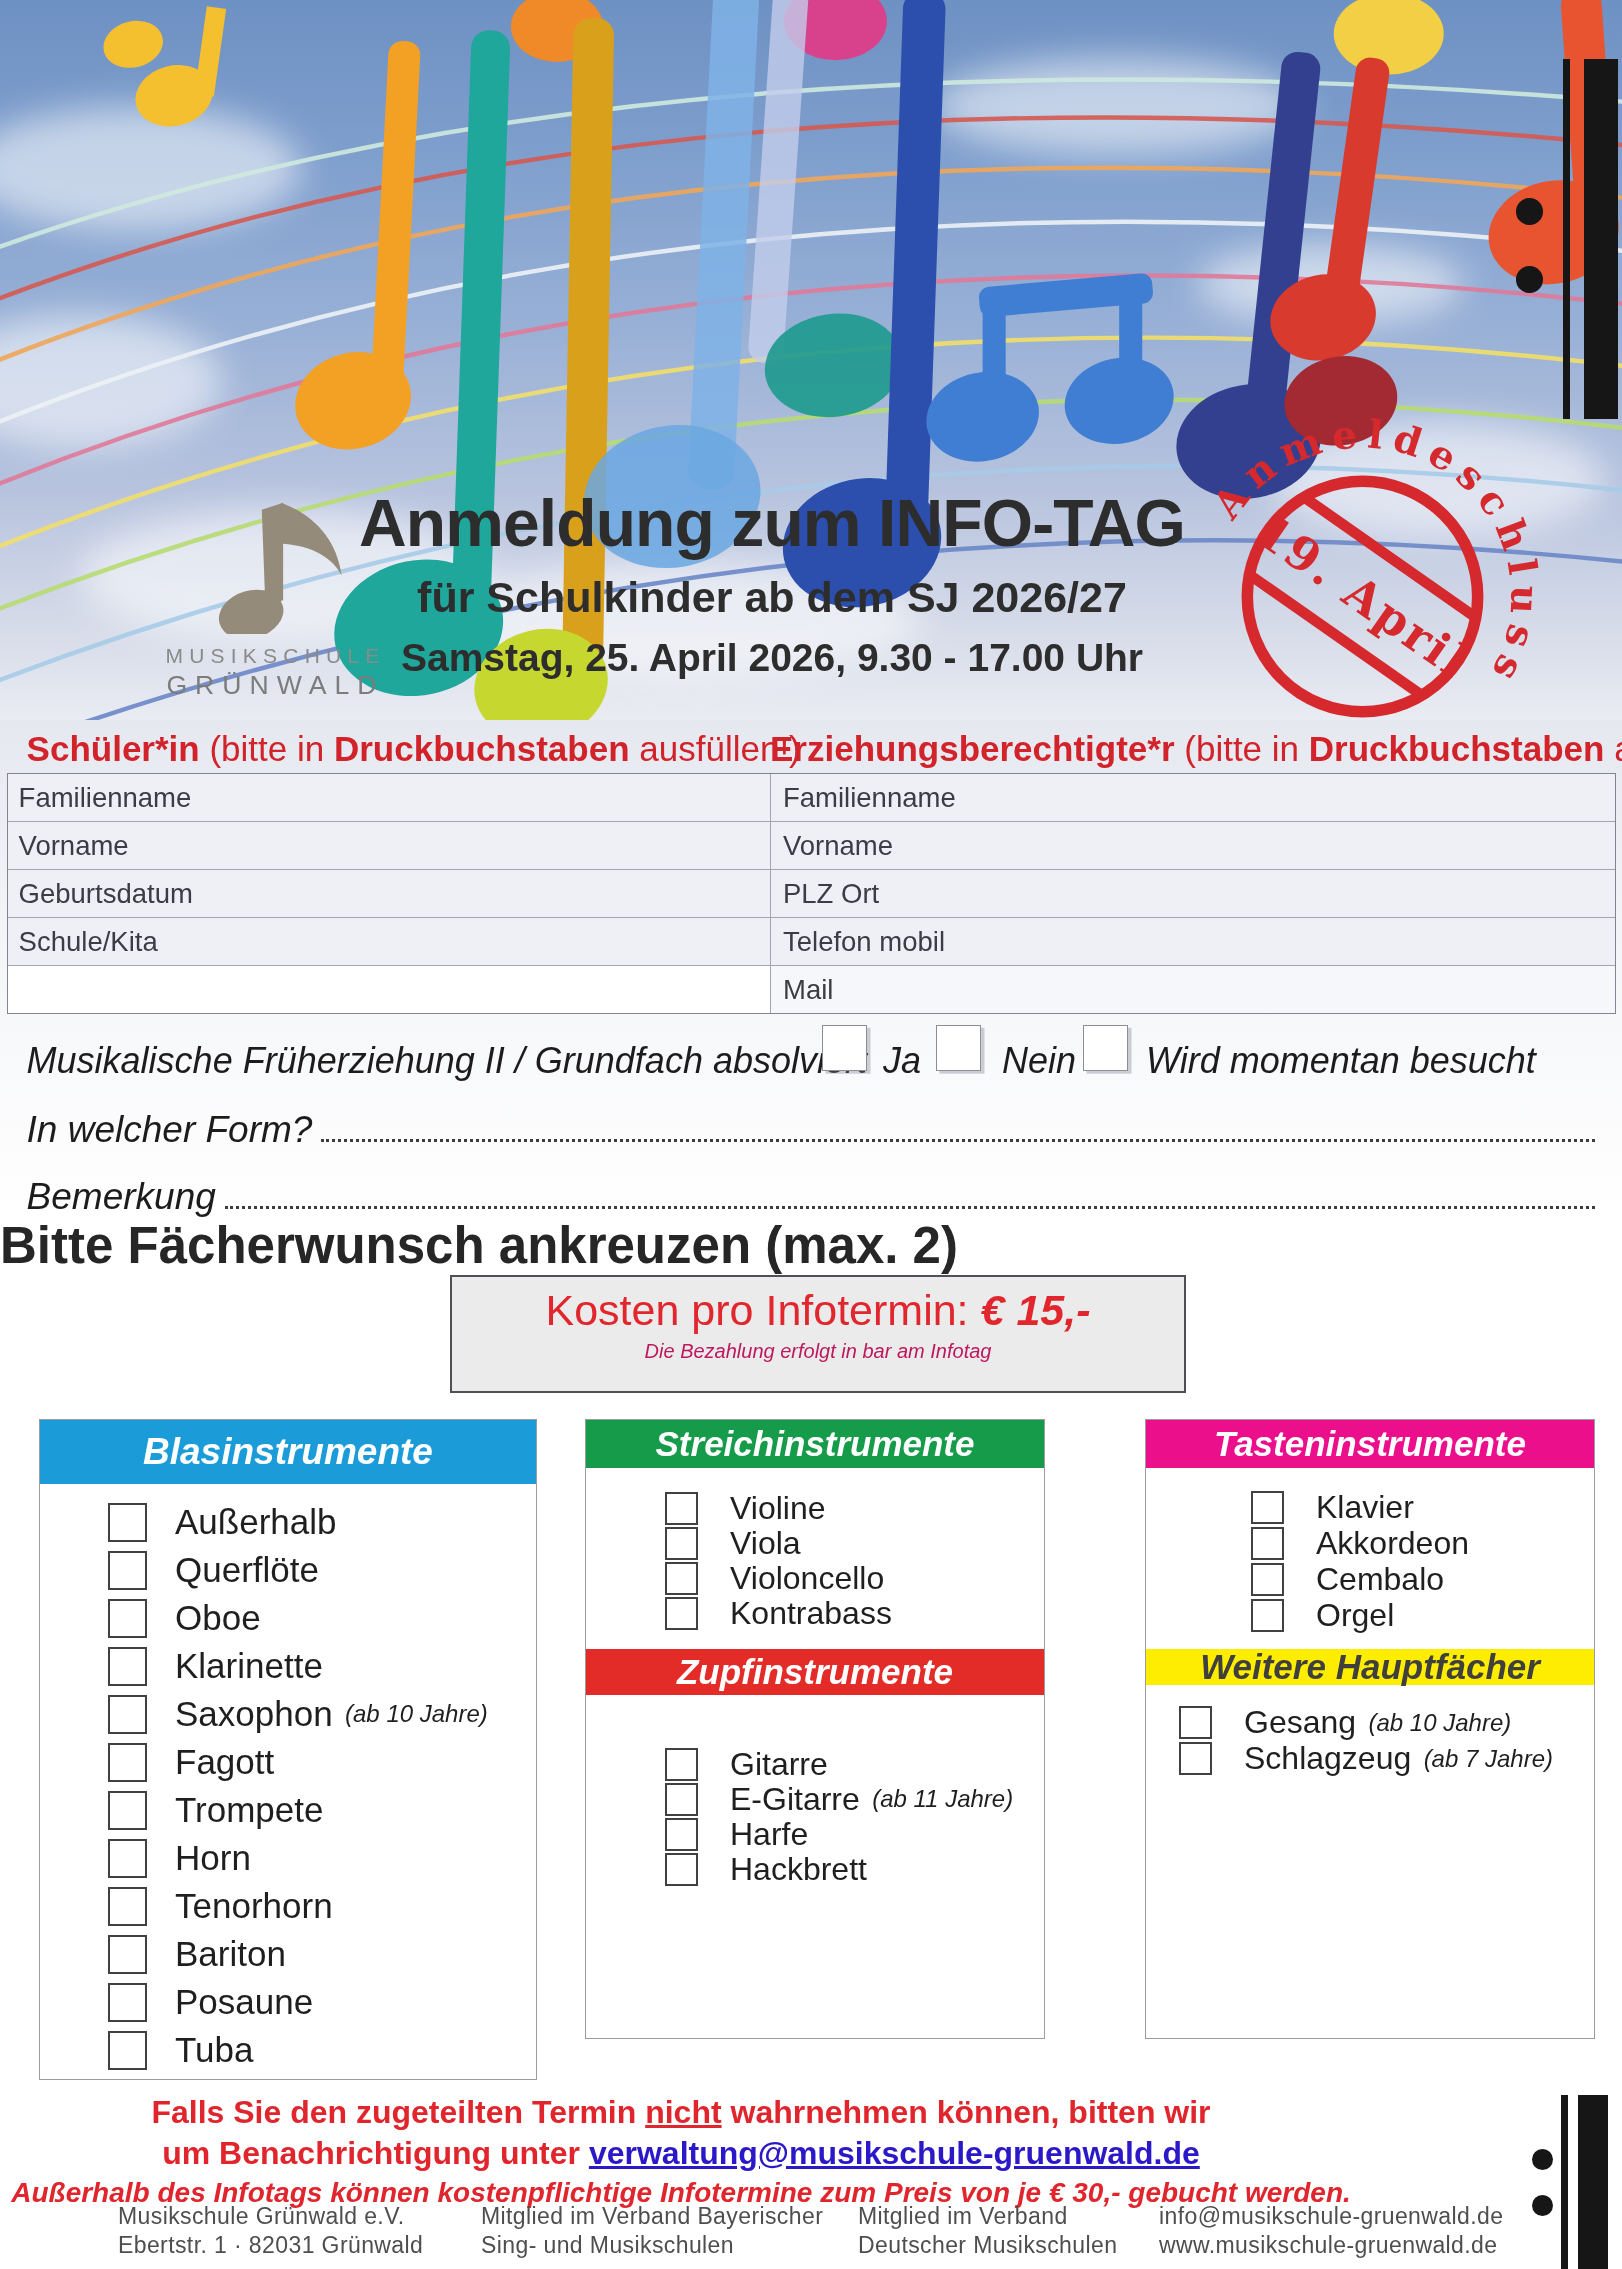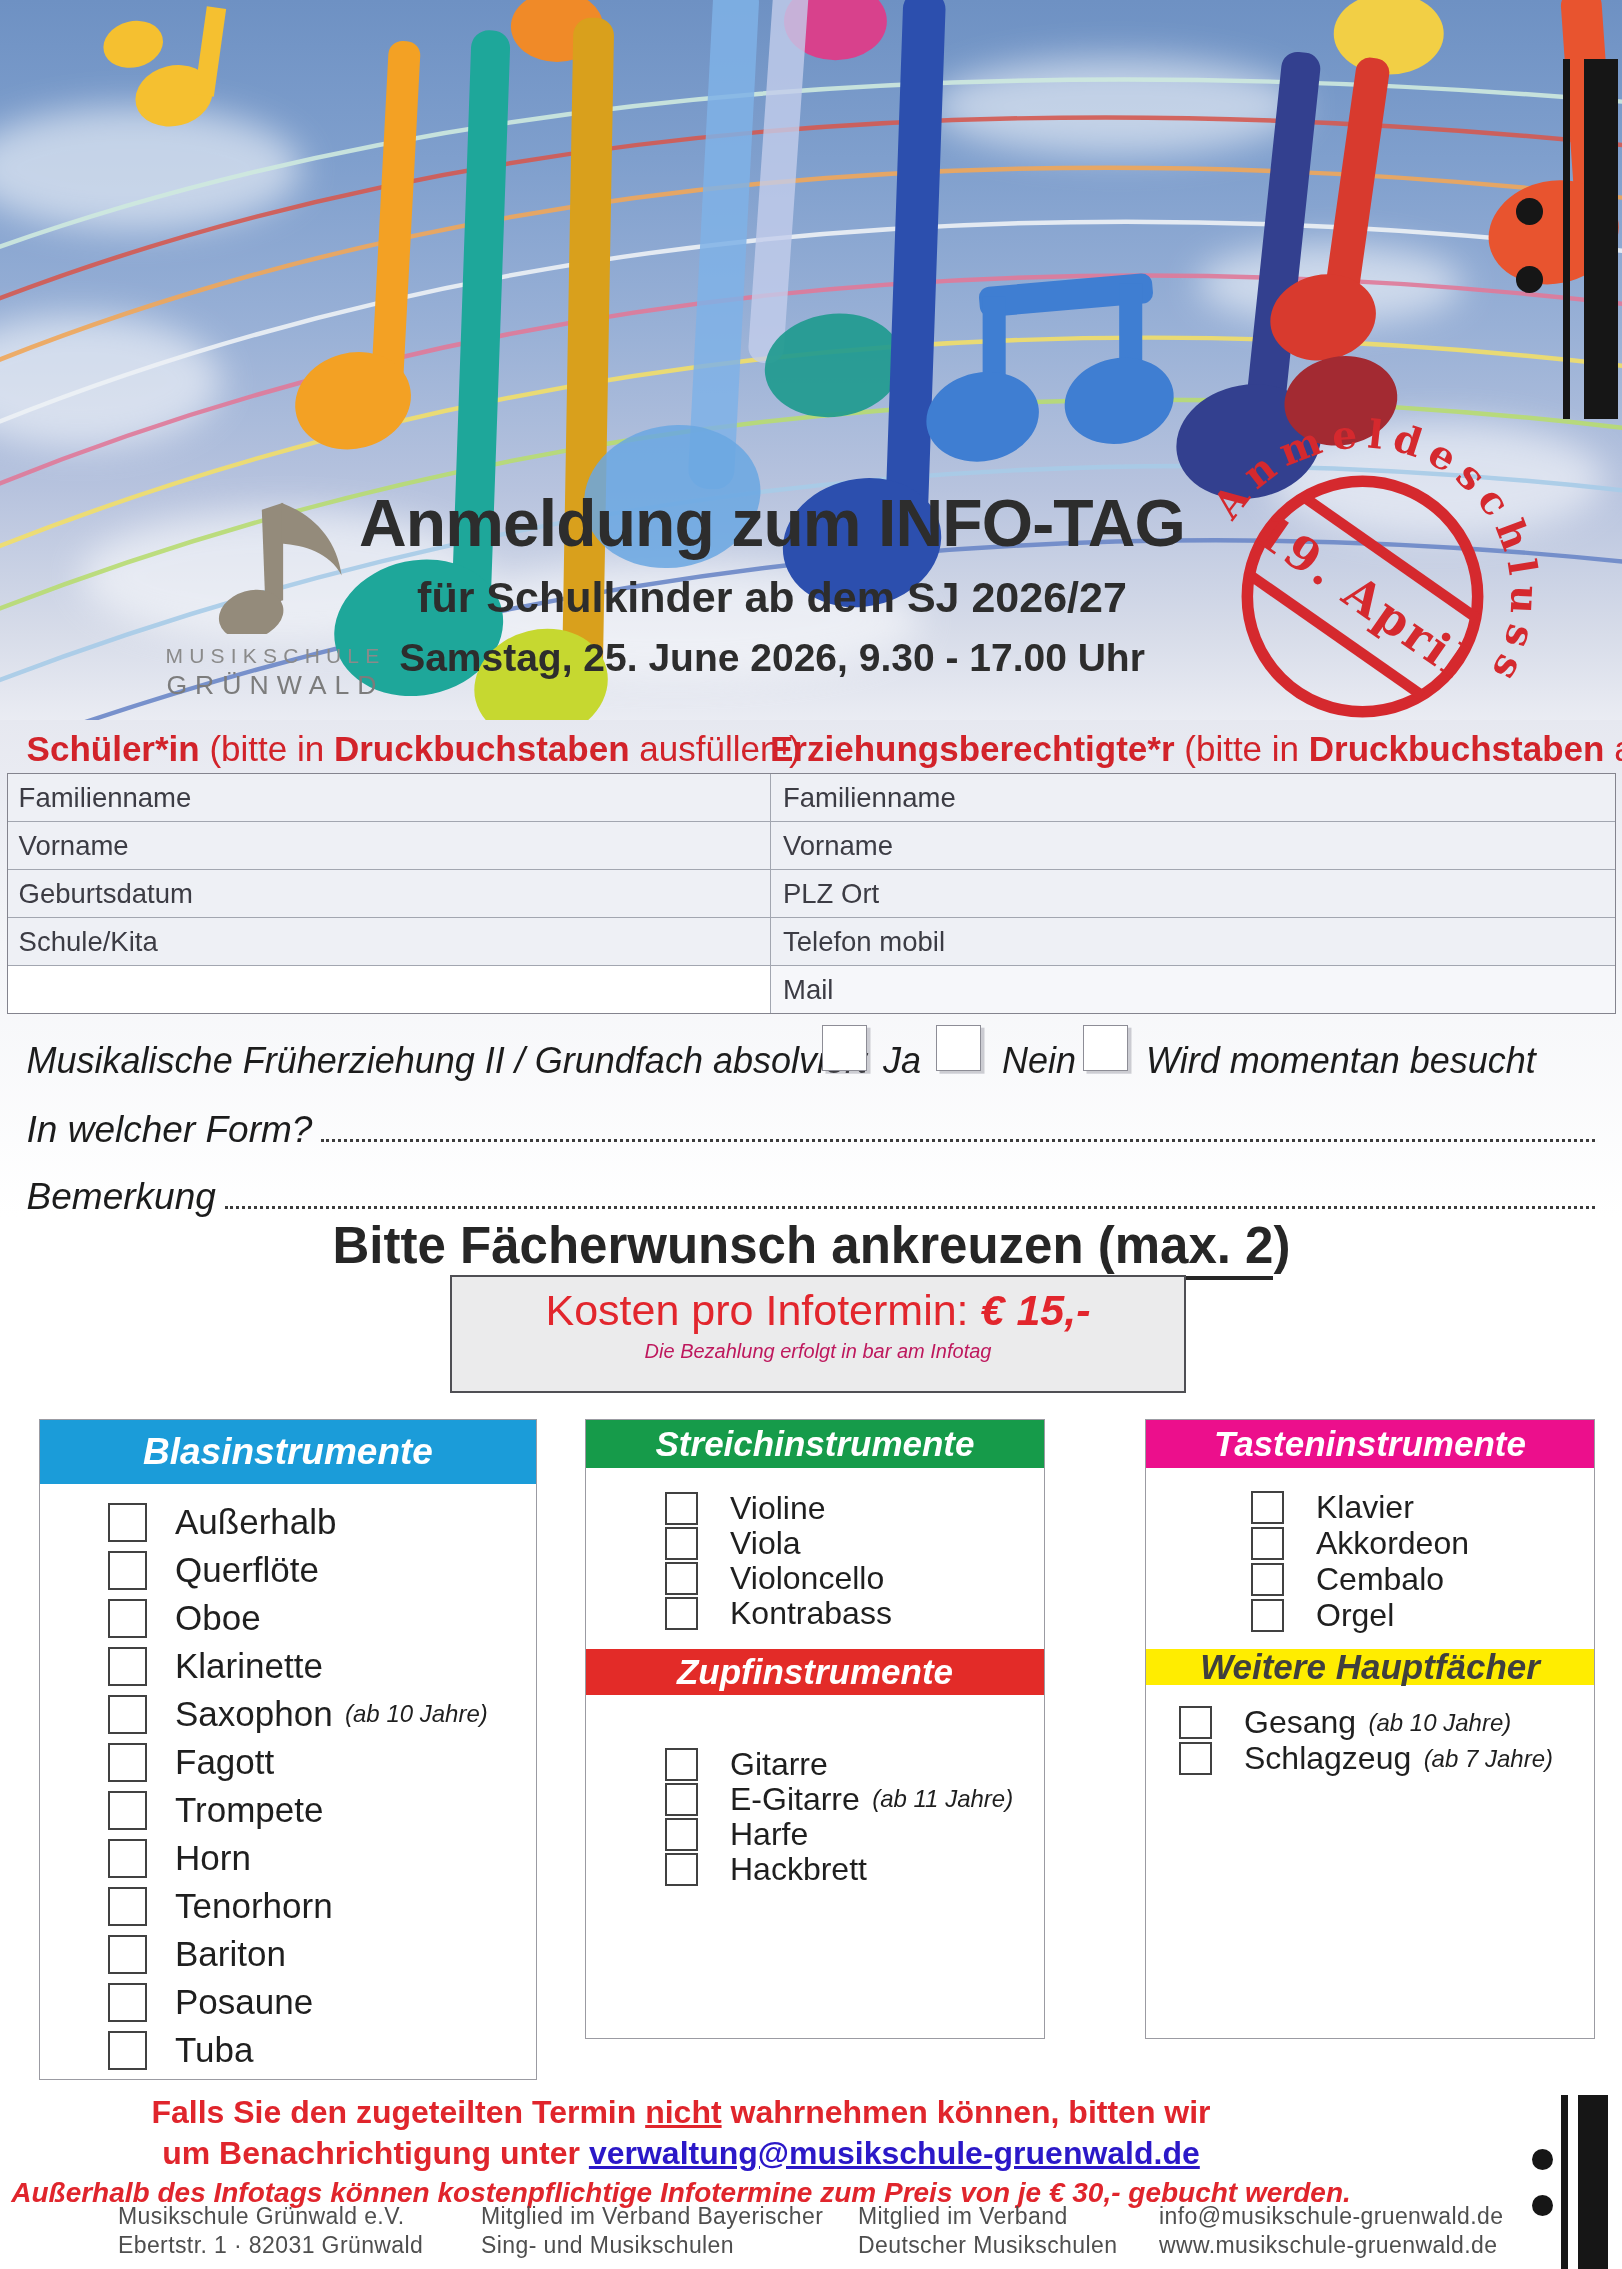--- a/index.html
+++ b/index.html
@@ -41,21 +41,21 @@
   .q-line{position:absolute;left:0;top:1020px;width:1623px;height:62px;font-style:italic;color:#1c1c1c;}
   .q-line .qtext{position:absolute;left:26.6px;top:19.5px;font-size:36px;}
   .q-line .cbx{position:absolute;top:5.3px;width:43px;height:44px;background:#fff;
                border:1.8px solid #8d8d96;box-shadow:3.5px 2.7px 0 rgba(120,120,135,.35);}
   .q-line .opt{position:absolute;top:19.5px;font-size:36px;}
   
   .dot-line{position:absolute;left:26.6px;right:28px;display:flex;align-items:baseline;font-style:italic;color:#1c1c1c;}
   .dot-line .dl-label{font-size:37px;white-space:nowrap;}
   .dot-line .dots{flex:1;border-bottom:3.5px dotted #3c3c3c;margin-left:8.9px;height:32px;}
   
-  .choice-heading{position:absolute;left:0;top:1216px;width:1623px;text-align:center;
+  .choice-heading{position:absolute;left:0;top:1216px;width:1623px;text-align:left;
        font-size:51px;font-weight:700;color:#262626;margin:0;}
   .choice-heading .ul{border-bottom:4.4px solid #262626;padding-bottom:1.8px;}
   .cost-box{position:absolute;left:450px;top:1275px;width:732px;height:114px;background:#ebebec;
        border:2.7px solid #4f4f54;text-align:center;}
   .cost-line{margin-top:8.9px;font-size:43px;color:#e2262d;}
   .cost-line .cost-value{font-weight:700;font-style:italic;}
   .cost-note{margin-top:5.3px;font-size:20px;font-weight:400;font-style:italic;color:#be185d;}
   
   .col{position:absolute;background:#fff;border:1.8px solid #9b9ba2;}
   .col1{left:39px;top:1419px;width:496px;height:659px;}
@@ -182,21 +182,21 @@
         <ellipse cx="52" cy="138" rx="37" ry="27" transform="rotate(-16 52 138)"></ellipse>
       </g>
     </svg>
     <span class="l1">MUSIKSCHULE</span>
     <span class="l2">GRÜNWALD</span>
   </div>
 
   <div class="title-block">
     <h1>Anmeldung zum INFO-TAG</h1>
     <h2>für Schulkinder ab dem SJ 2026/27</h2>
-    <h3>Samstag, 25. June 2026, 9.30 - 17.00 Uhr</h3>
+    <h3>Samstag, 25. April 2026, 9.30 - 17.00 Uhr</h3>
   </div>
 
   <svg class="stamp" width="381" height="381" viewBox="-215 -215 430 430">
     <defs>
       <path id="arcPath" d="M -145.5 -84 A 168 168 0 1 1 43.5 162.3" fill="none"></path>
     </defs>
     <circle cx="0" cy="0" r="130" fill="none" stroke="#d5292e" stroke-width="13"></circle>
     <text font-family="DejaVu Serif, serif" font-size="44" font-weight="bold" fill="#d5292e" letter-spacing="10">
       <textPath href="#arcPath">Anmeldeschluss</textPath>
     </text>

